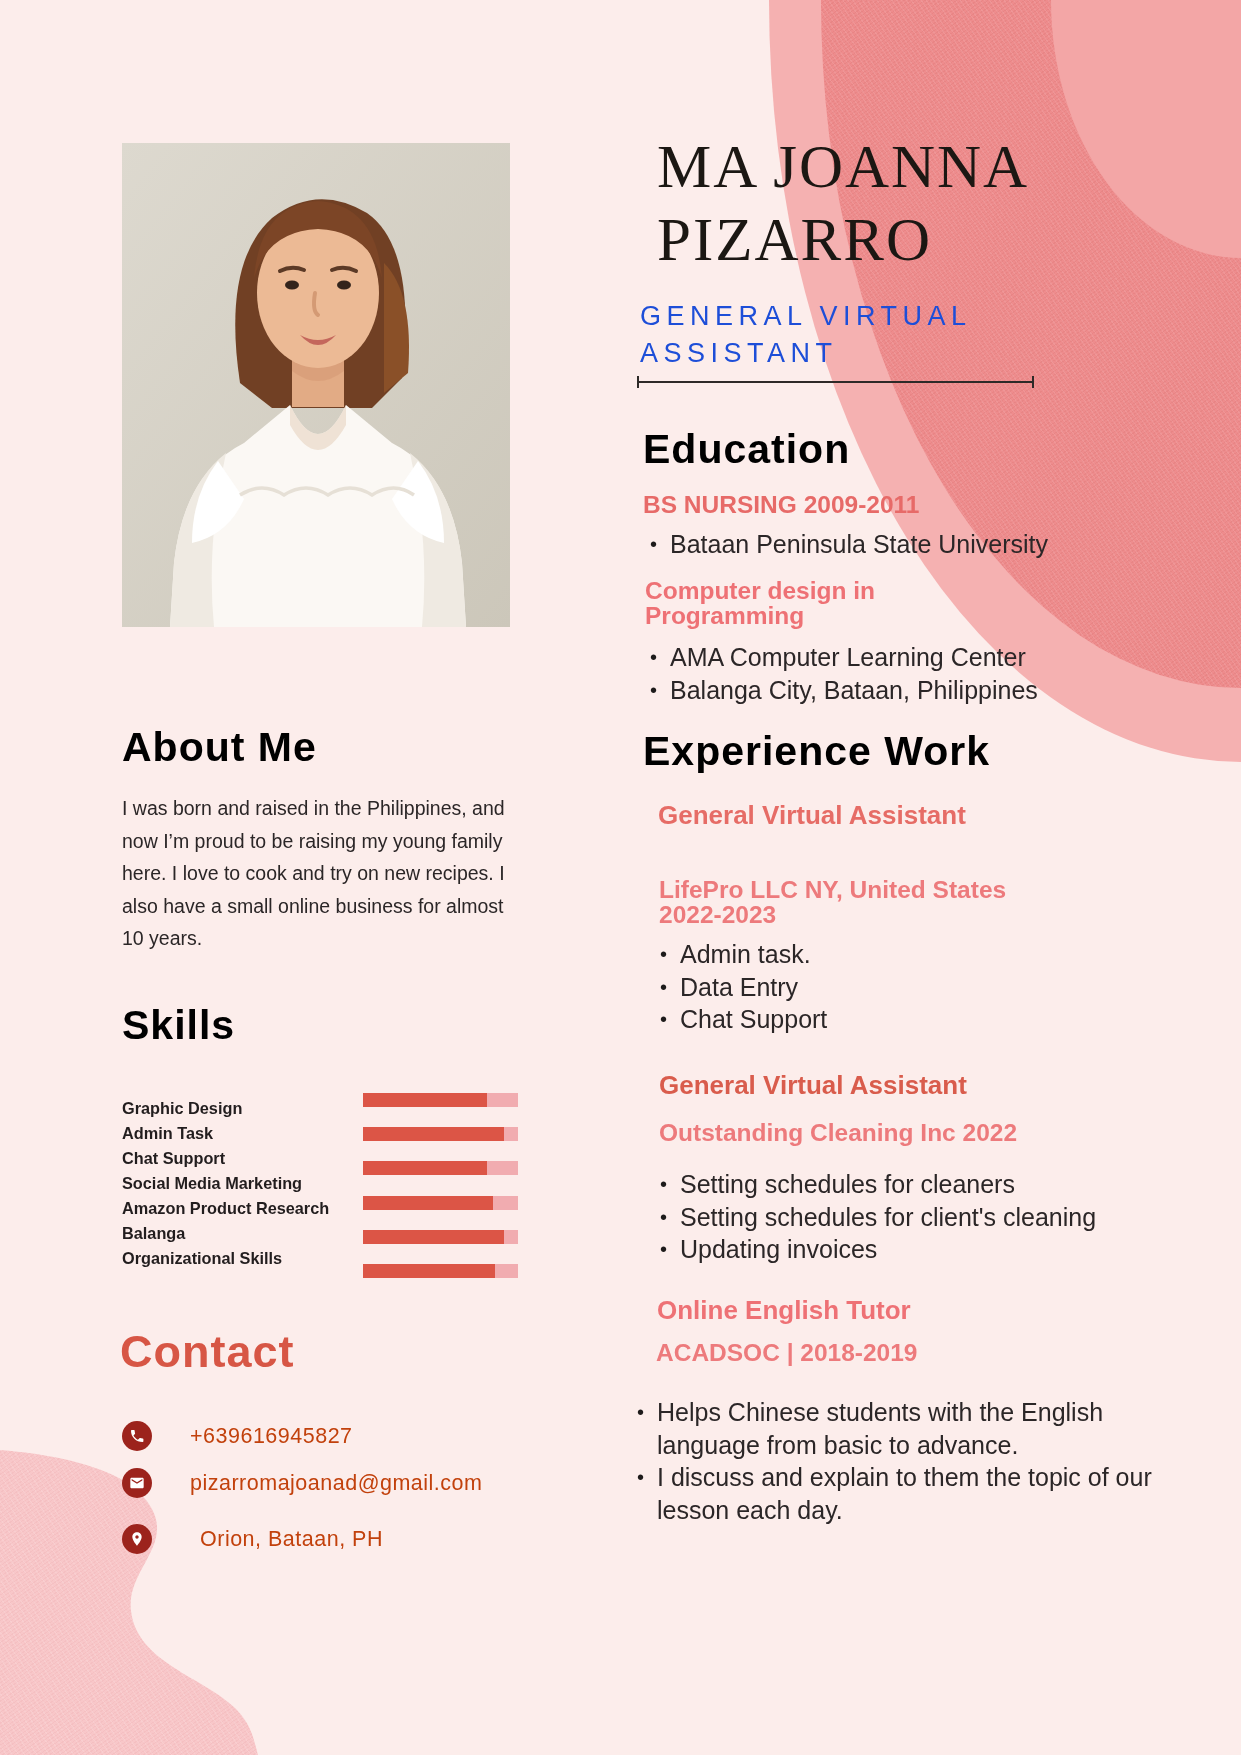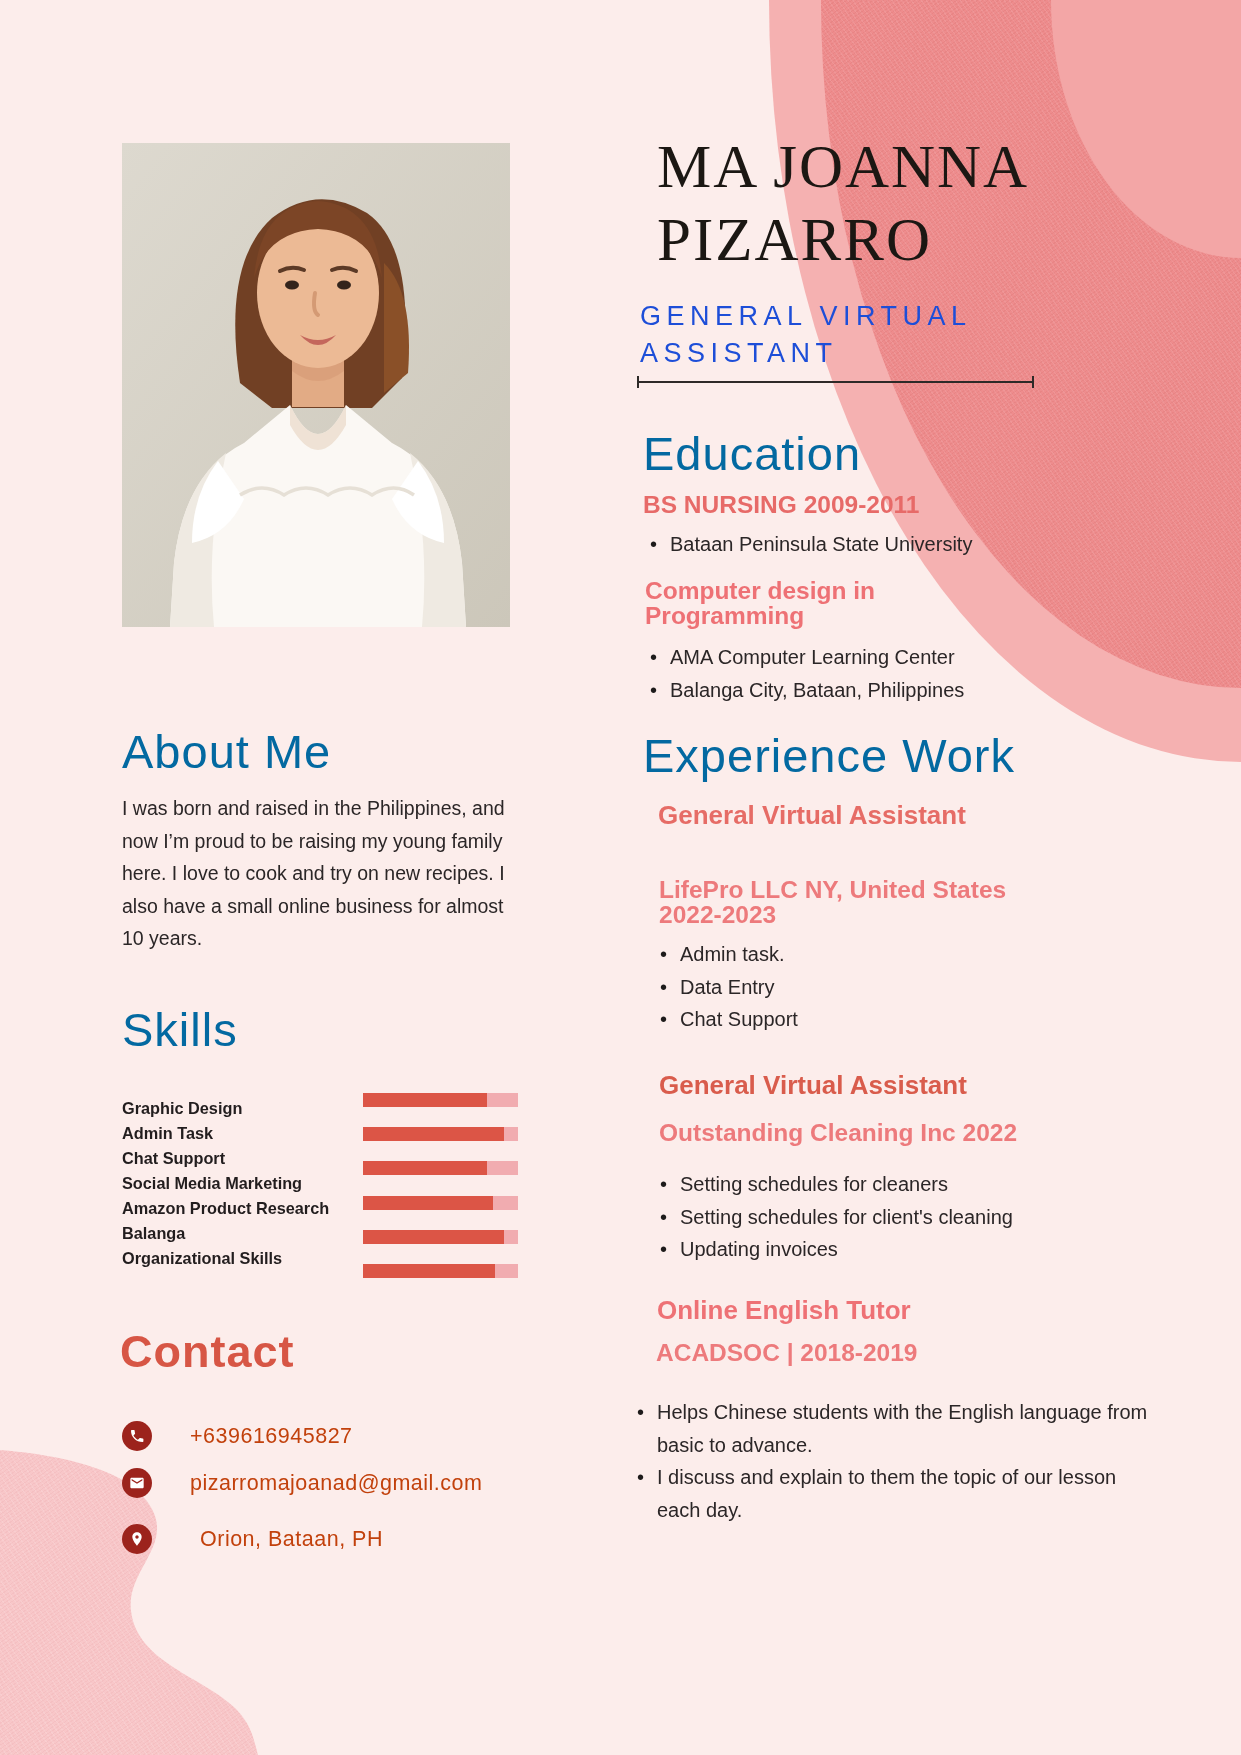--- a/index.html
+++ b/index.html
@@ -20,22 +20,22 @@
   .blob-corner{position:absolute;top:0;right:0;width:190px;height:258px;
     background:#f3a6a6;border-radius:0 0 0 100%;}
   .blob-bottom{position:absolute;left:0;bottom:0;width:620px;height:360px;
     background:#f8c7c9;
     background-image:
       repeating-linear-gradient(55deg,rgba(255,255,255,.12) 0 1px,transparent 1px 5px),
       repeating-linear-gradient(-35deg,rgba(200,95,100,.07) 0 1px,transparent 1px 3px);
     clip-path:path("M0 55 C60 60 132 74 152 114 C172 152 126 176 131 216 C137 268 204 282 236 314 C252 330 254 346 258 360 L0 360 Z");}
   
   .abs{position:absolute;}
-  .section-h{font-weight:400;font-size:47px;letter-spacing:1px;color:#0369a1;}
-  .bullets{list-style:none;margin:0;padding:0;font-size:20px;color:#2b2627;}
+  .section-h{font-weight:700;font-size:41px;letter-spacing:1px;color:#000000;}
+  .bullets{list-style:none;margin:0;padding:0;font-size:25px;color:#2b2627;}
   .bullets li{position:relative;line-height:32.5px;}
   .bullets li::before{content:"\2022";position:absolute;left:-20px;font-size:20px;color:#1d1a1a;}
   
   .name{left:637px;top:130px;font-family:"Liberation Serif","DejaVu Serif",serif;
     font-size:61px;line-height:73px;letter-spacing:2px;color:#1b1713;margin-left:20px;}
   .job-title-top{left:640px;top:298px;font-size:27px;line-height:37px;
     letter-spacing:5.5px;color:#1d4ed8;}
   .title-rule{left:637px;top:381px;width:397px;height:2px;background:#2e2a28;}
   .title-rule::before,.title-rule::after{content:"";position:absolute;top:-5px;
     width:2px;height:12px;background:#2e2a28;}

